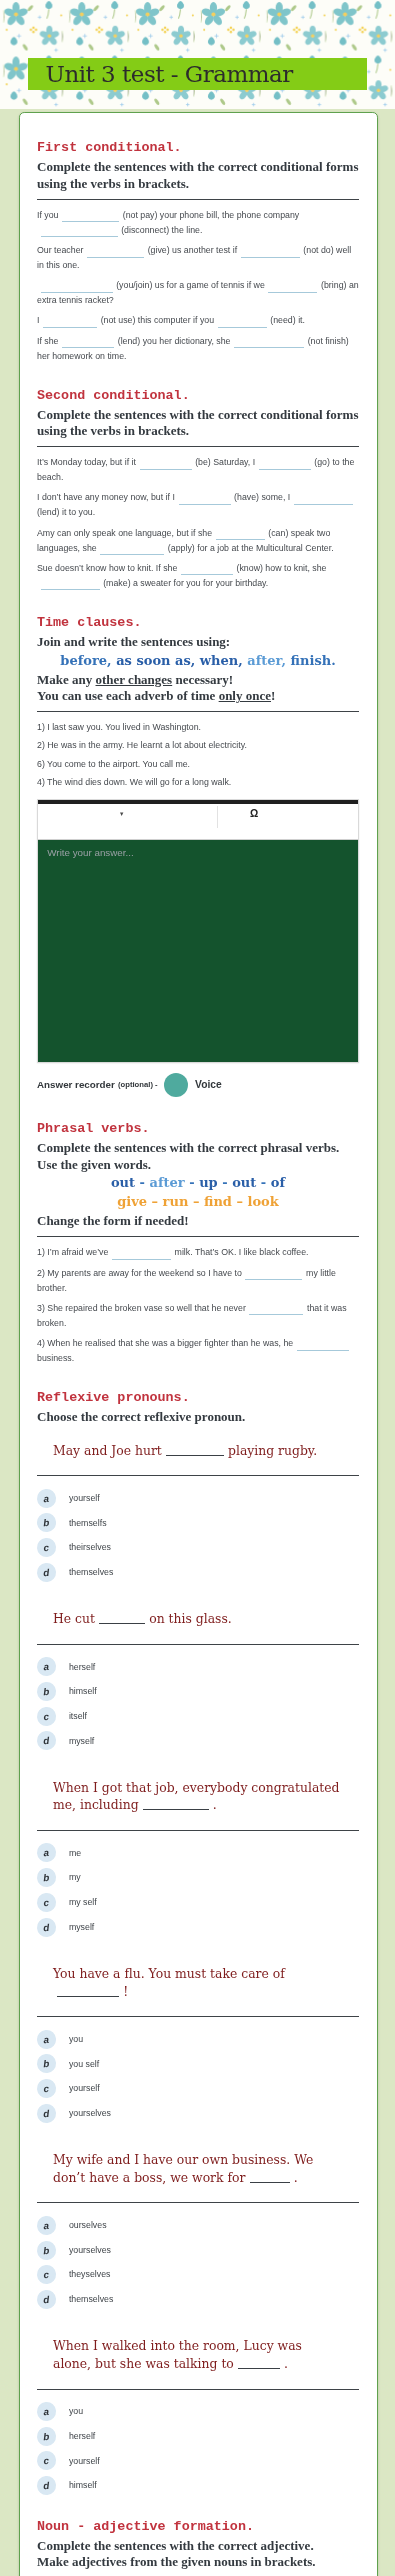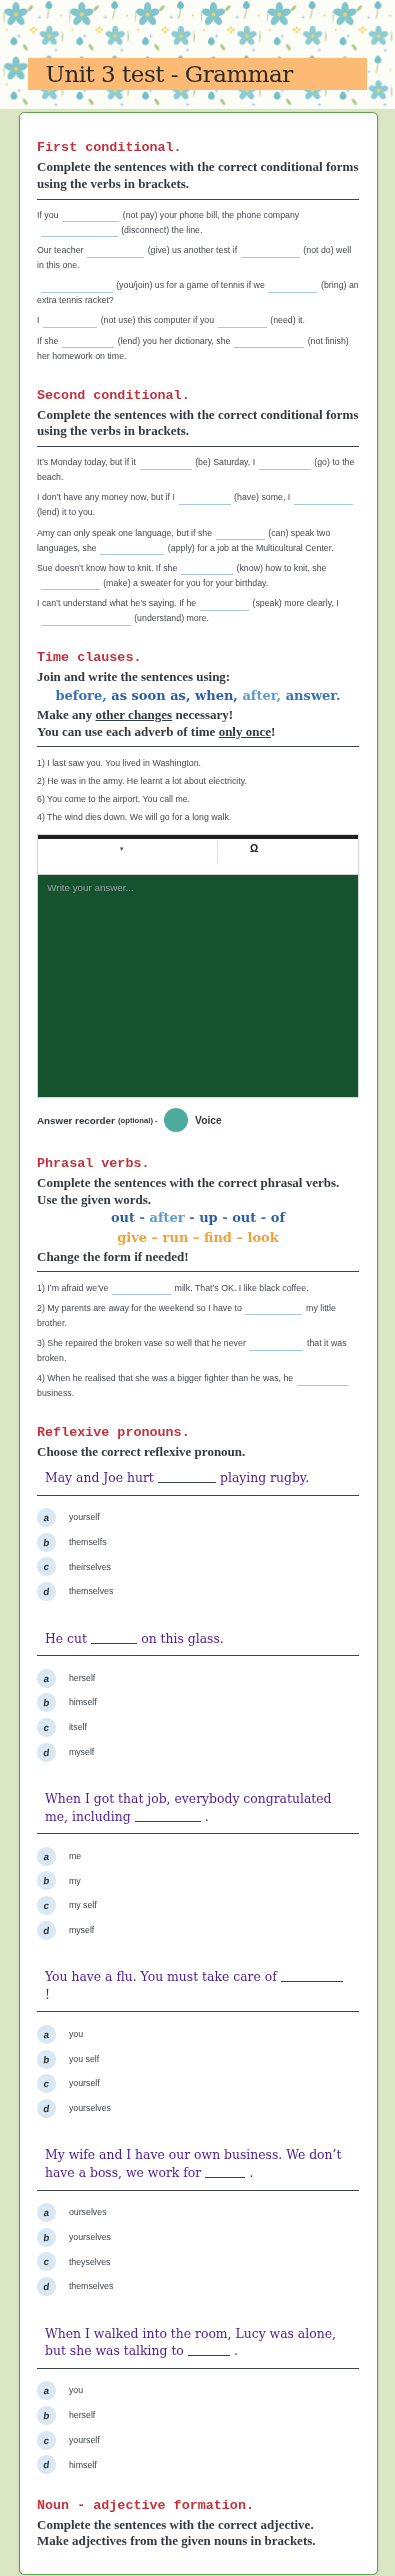--- a/index.html
+++ b/index.html
@@ -5,21 +5,21 @@
   :root{
     --page-bg:#dbe7c4; --card-border:#5fa14e; --red:#c1333e; --text-dark:#343a40;
     --text-gray:#45494e; --blank:#a6c9da; --blue-dark:#2a5fa8; --blue-mid:#3572b8;
     --blue-light:#5b9bd5; --orange:#efa236; --chip:#d9e8f3; --teal:#4faa9e; --rule:#3e4347;
   }
   *{box-sizing:border-box}
   html,body{margin:0;padding:0}
   body{width:396px;background:var(--page-bg);font-family:"Liberation Sans",sans-serif}
   .header{position:relative;height:109px;overflow:hidden;background:#fdfdf8}
   .header svg{display:block}
-  .title-strip{position:absolute;left:28px;top:58px;width:339px;height:32px;background:#fdba74;
+  .title-strip{position:absolute;left:28px;top:58px;width:339px;height:32px;background:#84cc16;
     display:flex;align-items:center;padding-left:17.5px}
   .title{font-family:"DejaVu Serif",serif;font-size:23px;color:#2c2c2c;letter-spacing:-0.5px;white-space:nowrap}
   .card{margin:3.1px 18.5px 0;background:#fff;border:1.5px solid var(--card-border);border-radius:5.2px;
     padding:27px 17.5px 24px;box-shadow:0 1px 2.6px rgba(0,0,0,.18)}
   .section{margin-bottom:24px}
   .section:last-child{margin-bottom:0}
   .h-red{font-family:Liberation Mono, monospace;font-weight:700;font-size:13.4px;color:var(--red);margin:0 0 4.1px}
   .instr{font-family:Liberation Serif, serif;font-weight:700;font-size:13px;line-height:1.28;color:var(--text-dark)}
   .rule{border:0;border-top:1px solid var(--rule);margin:6.2px 0 8.2px}
   .fill{font-size:8.8px;line-height:15px;color:var(--text-gray);margin:0 0 5.2px}
@@ -39,21 +39,21 @@
   .editor-body{height:222px;position:relative;background:#14532d}
   .placeholder{position:absolute;left:9.3px;top:7.2px;font-size:9.8px;color:#9aa0a5}
   .recorder{display:flex;align-items:center;margin-top:10.3px}
   .rec-label{font-weight:700;font-size:9.8px;color:#33383c}
   .rec-opt{font-weight:700;font-size:7.7px;color:#33383c;margin-left:3.1px}
   .voice-btn{width:24px;height:24px;border-radius:50%;background:var(--teal);margin:0 7.2px 0 6.2px;
     border:none;cursor:pointer;flex:0 0 auto}
   .rec-voice{font-weight:700;font-size:10.3px;color:#33383c}
   .mc{margin-top:29px}
   .mc.first{margin-top:5.2px}
-  .stem{font-family:"DejaVu Serif",serif;font-size:12.4px;line-height:1.42;color:#4c1d95;margin:8px}
+  .stem{font-family:"DejaVu Serif",serif;font-size:12.4px;line-height:1.42;color:#7f1d1d;margin:16px}
   .mcblank{display:inline-block;min-width:57px;height:.9em;border-bottom:1px solid #3a4045;
     vertical-align:-1px;margin:0 4.1px}
   .mc .rule{margin:5.2px 0 12.4px;border-top-width:0.8px}
   .opt{display:flex;align-items:center;margin-bottom:6.2px;cursor:pointer}
   .chip{width:18.5px;height:18.5px;border-radius:50%;background:var(--chip);display:flex;align-items:center;
     justify-content:center;font-style:italic;font-weight:600;font-size:9.8px;color:#2e3338;
     transform:rotate(-4deg);flex:0 0 auto}
   .opt-label{font-size:8.8px;color:#3f4449;margin-left:13.4px}
 </style>
 </head>
@@ -138,28 +138,27 @@
     <div id="s2-instr">
         <div class="instr">Complete the sentences with the correct conditional forms</div>
         <div class="instr">using the verbs in brackets.</div>
       </div>
     <hr class="rule">
     <div id="s2-sentences">
         <p class="fill"><span>It’s Monday today, but if it</span><span class="blank" style="min-width: 52px;"></span><span>(be) Saturday, I</span><span class="blank" style="min-width: 52px;"></span><span>(go) to the beach.</span></p>
         <p class="fill"><span>I don’t have any money now, but if I</span><span class="blank" style="min-width: 52px;"></span><span>(have) some, I</span><span class="blank" style="min-width: 59px;"></span><span>(lend) it to you.</span></p>
         <p class="fill"><span>Amy can only speak one language, but if she</span><span class="blank" style="min-width: 49px;"></span><span>(can) speak two languages, she</span><span class="blank" style="min-width: 64px;"></span><span>(apply) for a job at the Multicultural Center.</span></p>
         <p class="fill"><span>Sue doesn’t know how to knit. If she</span><span class="blank" style="min-width: 52px;"></span><span>(know) how to knit, she</span><span class="blank" style="min-width: 59px;"></span><span>(make) a sweater for you for your birthday.</span></p>
-        <p class="fill"><span>I can’t understand what he’s saying. If he</span><span class="blank" style="min-width: 49px;"></span><span>(speak) more clearly, I</span><span class="blank" style="min-width: 90px;"></span><span>(understand) more.</span></p>
       </div>
   </div>
 
   <div class="section">
     <h2 class="h-red">Time clauses.</h2>
     <div class="instr">Join and write the sentences using:</div>
-    <div class="center-line" id="s3-adverbs"><span class="tone-mid">before,</span> <span class="tone-dark">as soon as,</span> <span class="tone-dark">when,</span> <span class="tone-light">after,</span> <span class="tone-mid">answer.</span></div>
+    <div class="center-line" id="s3-adverbs"><span class="tone-mid">before,</span> <span class="tone-dark">as soon as,</span> <span class="tone-dark">when,</span> <span class="tone-light">after,</span> <span class="tone-mid">finish.</span></div>
     <div class="instr"><span>Make any </span><span class="u">other changes</span><span> necessary!</span></div>
     <div class="instr"><span>You can use each adverb of time </span><span class="u">only once</span><span>!</span></div>
     <hr class="rule">
     <div class="items" id="s3-items">
         <p class="fill"><span>1) I last saw you. You lived in Washington.</span></p>
         <p class="fill"><span>2) He was in the army. He learnt a lot about electricity.</span></p>
         <p class="fill"><span>6) You come to the airport. You call me.</span></p>
         <p class="fill"><span>4) The wind dies down. We will go for a long walk.</span></p>
       </div>
 

